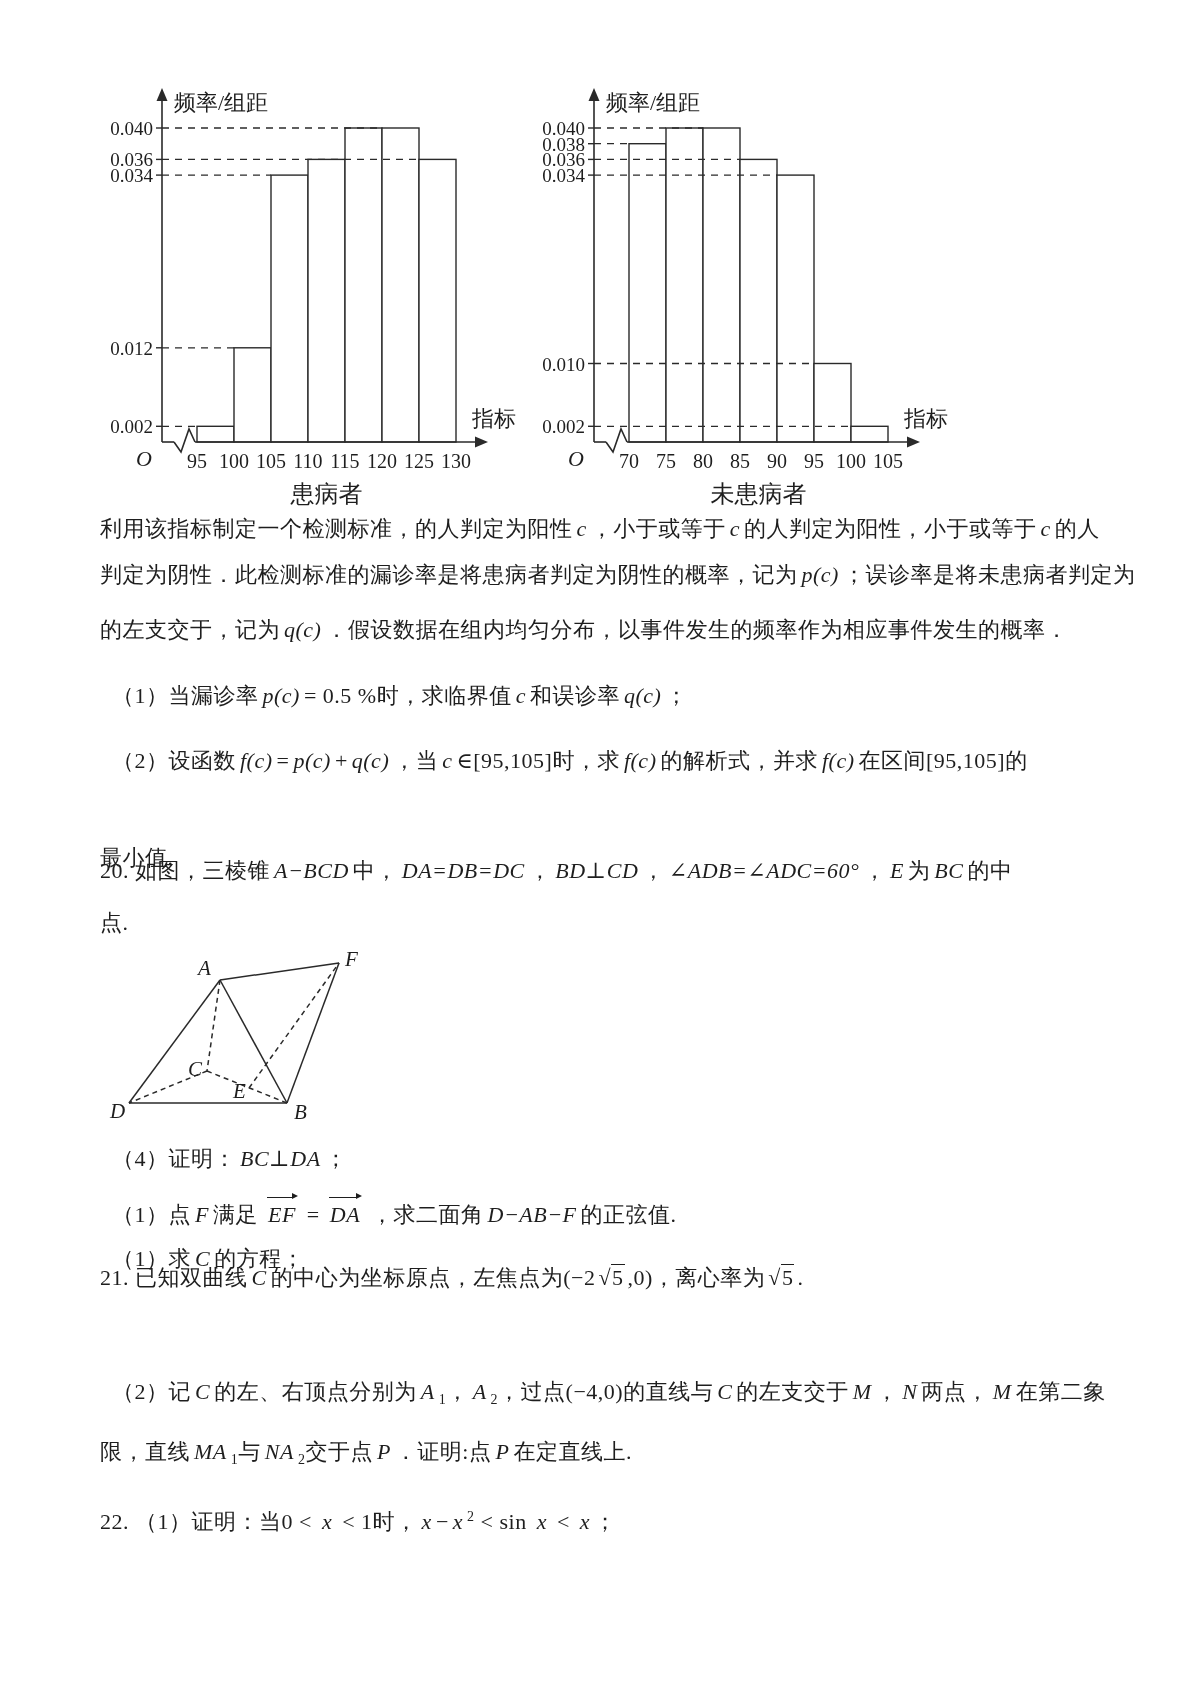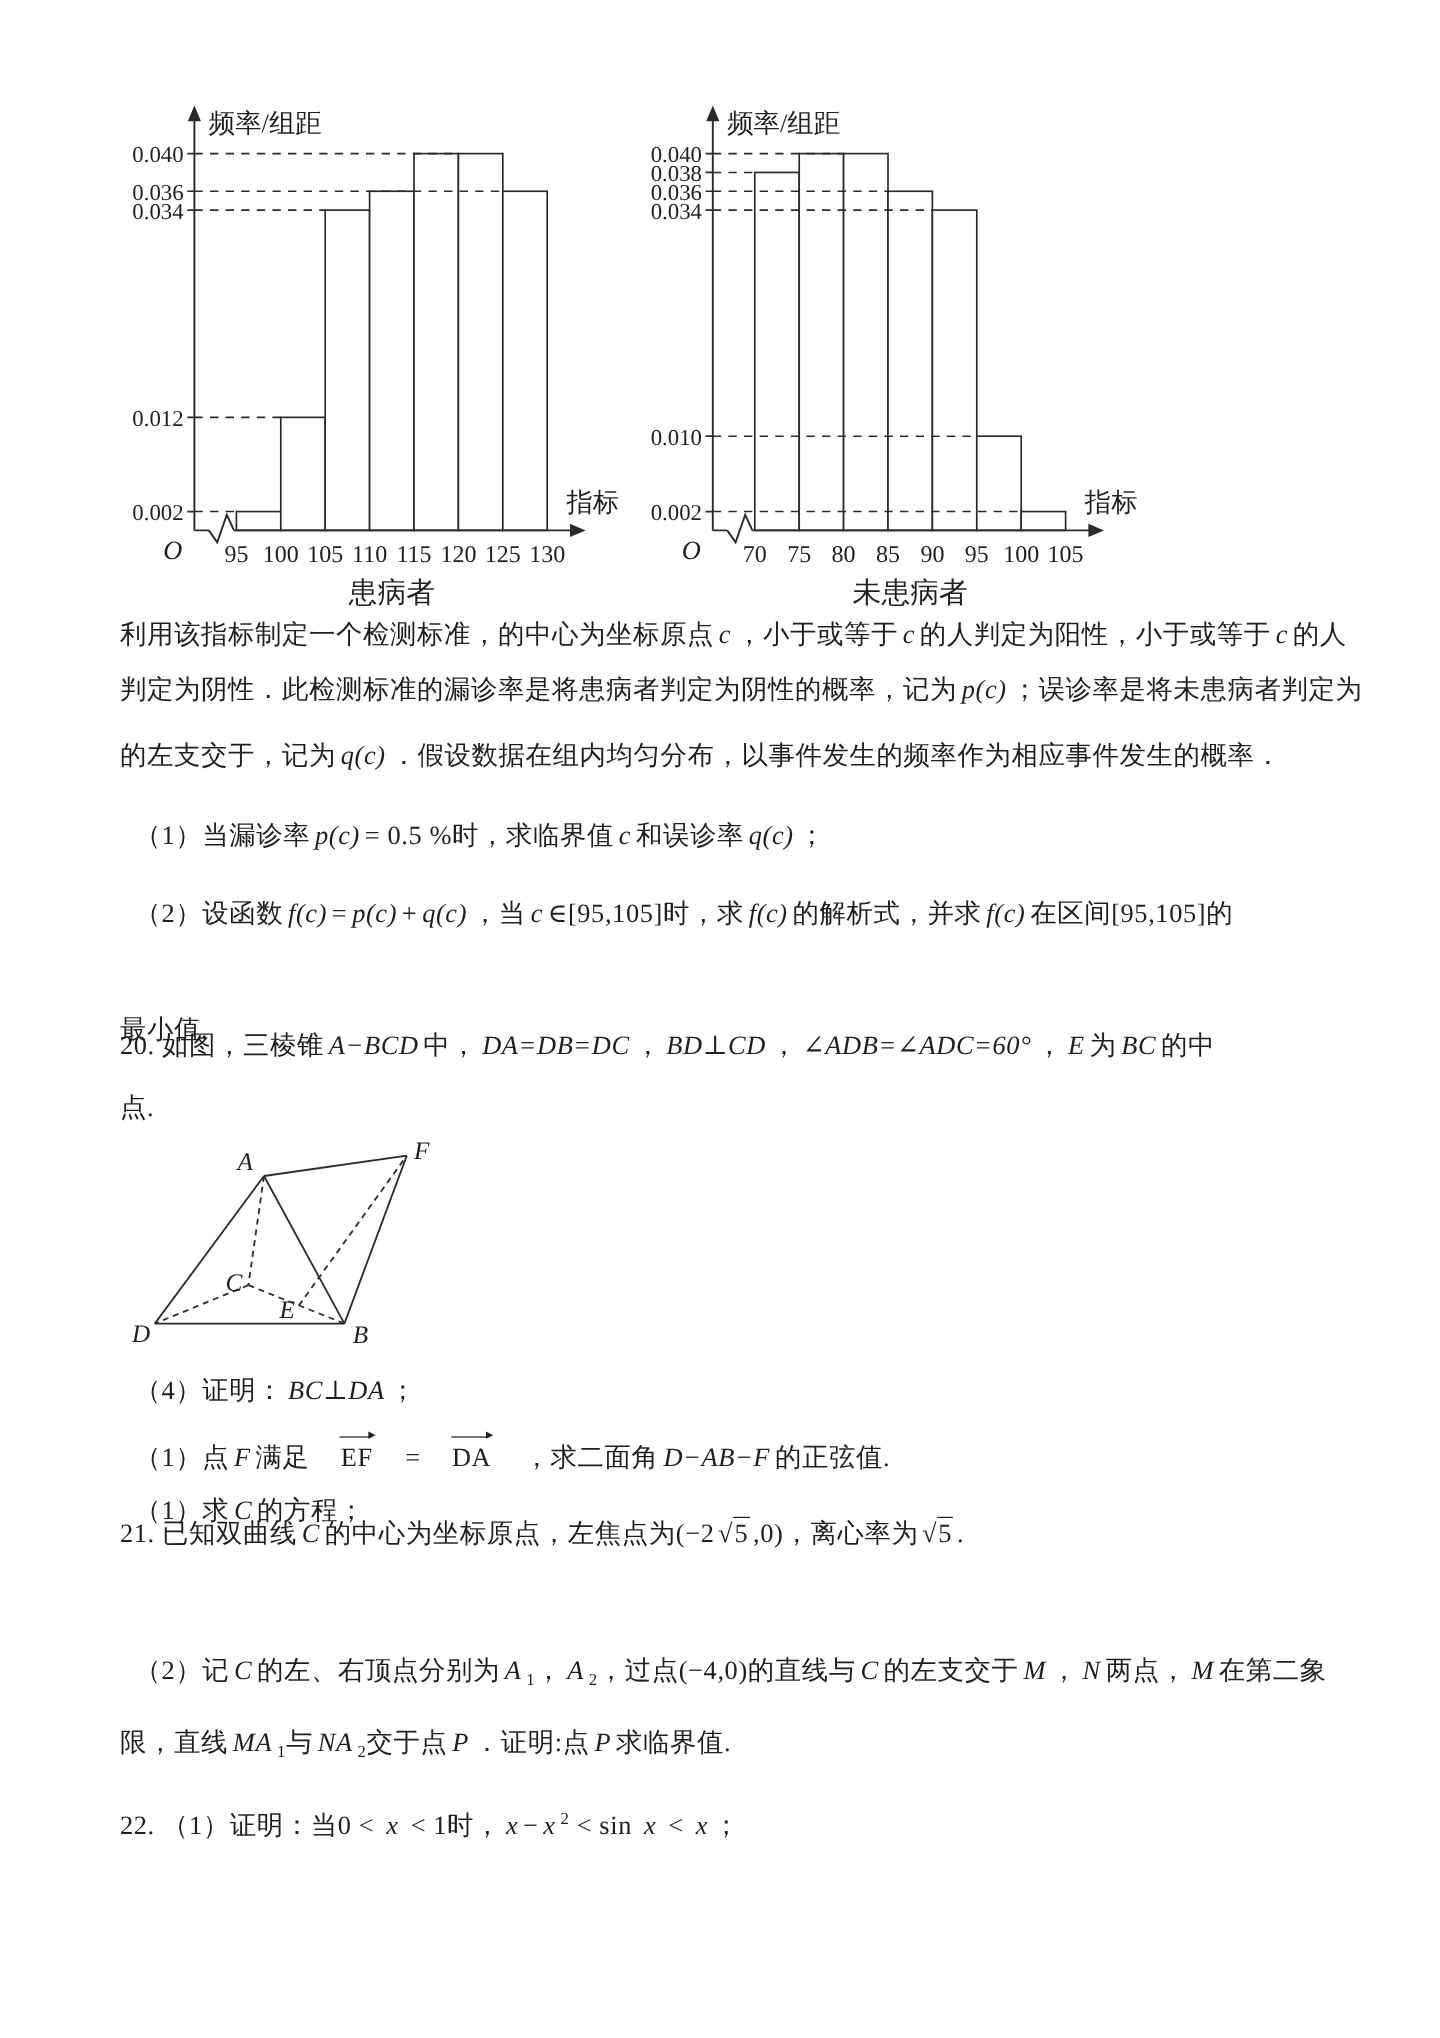--- a/index.html
+++ b/index.html
@@ -16,22 +16,22 @@
   .line{
     position:absolute;left:100px;font-size:22px;line-height:30px;
     white-space:nowrap;letter-spacing:.5px;
   }
   .line.indent{left:112px;text-align:right;}
   .sg-t{font-style:normal;}
   .sg-m{font-style:italic;margin:0 4px;}
   .sg-sb{font-size:14px;vertical-align:-5px;font-style:normal;}
   .sg-sp{font-size:14px;vertical-align:8px;font-style:normal;}
   .sg-v{
-    display:inline-block;position:relative;
-    margin:0 24px;padding:1px 3px 0 2px;
+    display:inline-block;position:relative;font-style:italic;
+    margin:0 8px;padding:1px 3px 0 2px;
   }
   .sg-v::before{
     content:"";position:absolute;left:1px;right:5px;top:-2px;
     border-top:1.6px solid #1e1e1e;
   }
   .sg-v::after{
     content:"";position:absolute;right:-2px;top:-6px;width:0;height:0;
     border:3.5px solid transparent;border-left:6.5px solid #1e1e1e;
   }
   .sg-rt{margin:0 3px;white-space:nowrap;font-style:normal;}
@@ -140,31 +140,31 @@
     <line x1="109" y1="126" x2="189" y2="158" stroke="#2a2a2a" stroke-width="1.5" stroke-dasharray="5,4"></line>
     <line x1="151" y1="143" x2="241" y2="18" stroke="#2a2a2a" stroke-width="1.5" stroke-dasharray="5,4"></line>
     <text x="100" y="30" font-size="21" font-style="italic">A</text>
     <text x="247" y="21" font-size="21" font-style="italic">F</text>
     <text x="90" y="131" font-size="21" font-style="italic">C</text>
     <text x="135" y="153" font-size="21" font-style="italic">E</text>
     <text x="12" y="173" font-size="21" font-style="italic">D</text>
     <text x="196" y="174" font-size="21" font-style="italic">B</text>
   </svg>
 
-<div class="line" style="top:514px"><span class="sg-t">利用该指标制定一个检测标准，的中心为坐标原点</span><span class="sg-m">c</span><span class="sg-t">，小于或等于</span><span class="sg-m">c</span><span class="sg-t">的人判定为阳性，小于或等于</span><span class="sg-m">c</span><span class="sg-t">的人</span></div>
+<div class="line" style="top:514px"><span class="sg-t">利用该指标制定一个检测标准，的人判定为阳性</span><span class="sg-m">c</span><span class="sg-t">，小于或等于</span><span class="sg-m">c</span><span class="sg-t">的人判定为阳性，小于或等于</span><span class="sg-m">c</span><span class="sg-t">的人</span></div>
 <div class="line" style="top:560px"><span class="sg-t">判定为阴性．此检测标准的漏诊率是将患病者判定为阴性的概率，记为</span><span class="sg-m">p(c)</span><span class="sg-t">；误诊率是将未患病者判定为</span></div>
 <div class="line" style="top:615px"><span class="sg-t">的左支交于，记为</span><span class="sg-m">q(c)</span><span class="sg-t">．假设数据在组内均匀分布，以事件发生的频率作为相应事件发生的概率．</span></div>
 
 <div class="line indent" style="top:681px"><span class="sg-t">（1）当漏诊率</span><span class="sg-m">p(c)</span><span class="sg-t">= 0.5 %时，求临界值</span><span class="sg-m">c</span><span class="sg-t">和误诊率</span><span class="sg-m">q(c)</span><span class="sg-t">；</span></div>
 <div class="line indent" style="top:746px"><span class="sg-t">（2）设函数</span><span class="sg-m">f(c)</span><span class="sg-t">=</span><span class="sg-m">p(c)</span><span class="sg-t">+</span><span class="sg-m">q(c)</span><span class="sg-t">，当</span><span class="sg-m">c</span><span class="sg-t">∈[95,105]时，求</span><span class="sg-m">f(c)</span><span class="sg-t">的解析式，并求</span><span class="sg-m">f(c)</span><span class="sg-t">在区间[95,105]的</span></div>
 <div class="line" style="top:843px"><span class="sg-t">最小值.</span></div>
 
 <div class="line" style="top:856px"><span class="sg-t">20. 如图，三棱锥</span><span class="sg-m">A−BCD</span><span class="sg-t">中，</span><span class="sg-m">DA=DB=DC</span><span class="sg-t">，</span><span class="sg-m">BD⊥CD</span><span class="sg-t">，</span><span class="sg-m">∠ADB=∠ADC=60°</span><span class="sg-t">，</span><span class="sg-m">E</span><span class="sg-t">为</span><span class="sg-m">BC</span><span class="sg-t">的中</span></div>
 <div class="line" style="top:908px"><span class="sg-t">点.</span></div>
 <div class="line indent" style="top:1144px"><span class="sg-t">（4）证明：</span><span class="sg-m">BC⊥DA</span><span class="sg-t">；</span></div>
 <div class="line indent" style="top:1199px"><span class="sg-t">（1）点</span><span class="sg-m">F</span><span class="sg-t">满足</span><span class="sg-v">EF</span><span class="sg-t">=</span><span class="sg-v">DA</span><span class="sg-t">，求二面角</span><span class="sg-m">D−AB−F</span><span class="sg-t">的正弦值.</span></div>
 
 <div class="line" style="top:1263px"><span class="sg-t">21. 已知双曲线</span><span class="sg-m">C</span><span class="sg-t">的中心为坐标原点，左焦点为</span><span class="sg-t">(−2</span><span class="sg-rt"><span class="rt-sign">√</span><span class="rt-rad">5</span></span><span class="sg-t">,0)</span><span class="sg-t">，离心率为</span><span class="sg-rt"><span class="rt-sign">√</span><span class="rt-rad">5</span></span><span class="sg-t">.</span></div>
 <div class="line indent" style="top:1244px"><span class="sg-t">（1）求</span><span class="sg-m">C</span><span class="sg-t">的方程；</span></div>
 <div class="line indent" style="top:1377px"><span class="sg-t">（2）记</span><span class="sg-m">C</span><span class="sg-t">的左、右顶点分别为</span><span class="sg-m">A</span><span class="sg-sb">1</span><span class="sg-t">，</span><span class="sg-m">A</span><span class="sg-sb">2</span><span class="sg-t">，过点</span><span class="sg-t">(−4,0)</span><span class="sg-t">的直线与</span><span class="sg-m">C</span><span class="sg-t">的左支交于</span><span class="sg-m">M</span><span class="sg-t">，</span><span class="sg-m">N</span><span class="sg-t">两点，</span><span class="sg-m">M</span><span class="sg-t">在第二象</span></div>
-<div class="line" style="top:1437px"><span class="sg-t">限，直线</span><span class="sg-m">MA</span><span class="sg-sb">1</span><span class="sg-t">与</span><span class="sg-m">NA</span><span class="sg-sb">2</span><span class="sg-t">交于点</span><span class="sg-m">P</span><span class="sg-t">．证明:点</span><span class="sg-m">P</span><span class="sg-t">求临界值.</span></div>
+<div class="line" style="top:1437px"><span class="sg-t">限，直线</span><span class="sg-m">MA</span><span class="sg-sb">1</span><span class="sg-t">与</span><span class="sg-m">NA</span><span class="sg-sb">2</span><span class="sg-t">交于点</span><span class="sg-m">P</span><span class="sg-t">．证明:点</span><span class="sg-m">P</span><span class="sg-t">在定直线上.</span></div>
 
 <div class="line" style="top:1502px"><span class="sg-t">22. （1）证明：当</span><span class="sg-t">0 &lt; </span><span class="sg-m">x</span><span class="sg-t"> &lt; 1时，</span><span class="sg-m">x</span><span class="sg-t">−</span><span class="sg-m">x</span><span class="sg-sp">2</span><span class="sg-t"> &lt; sin </span><span class="sg-m">x</span><span class="sg-t"> &lt; </span><span class="sg-m">x</span><span class="sg-t">；</span></div>
 
 </body></html>

